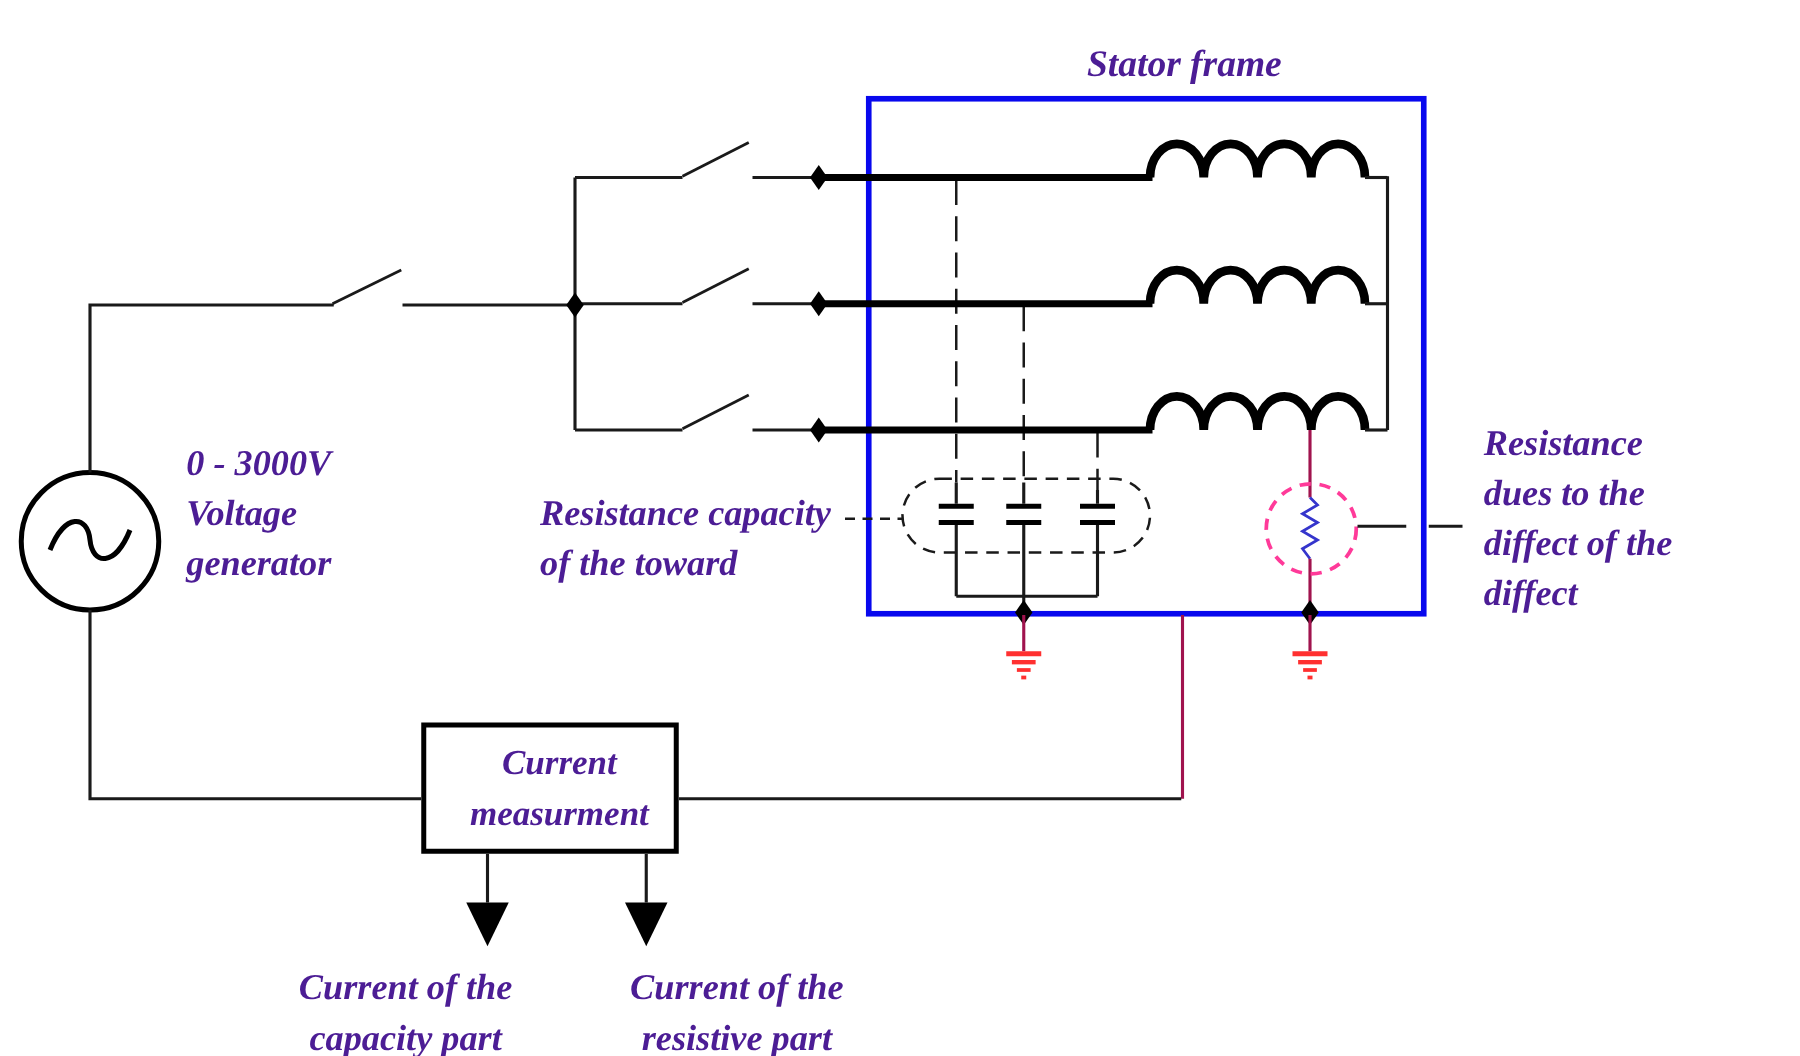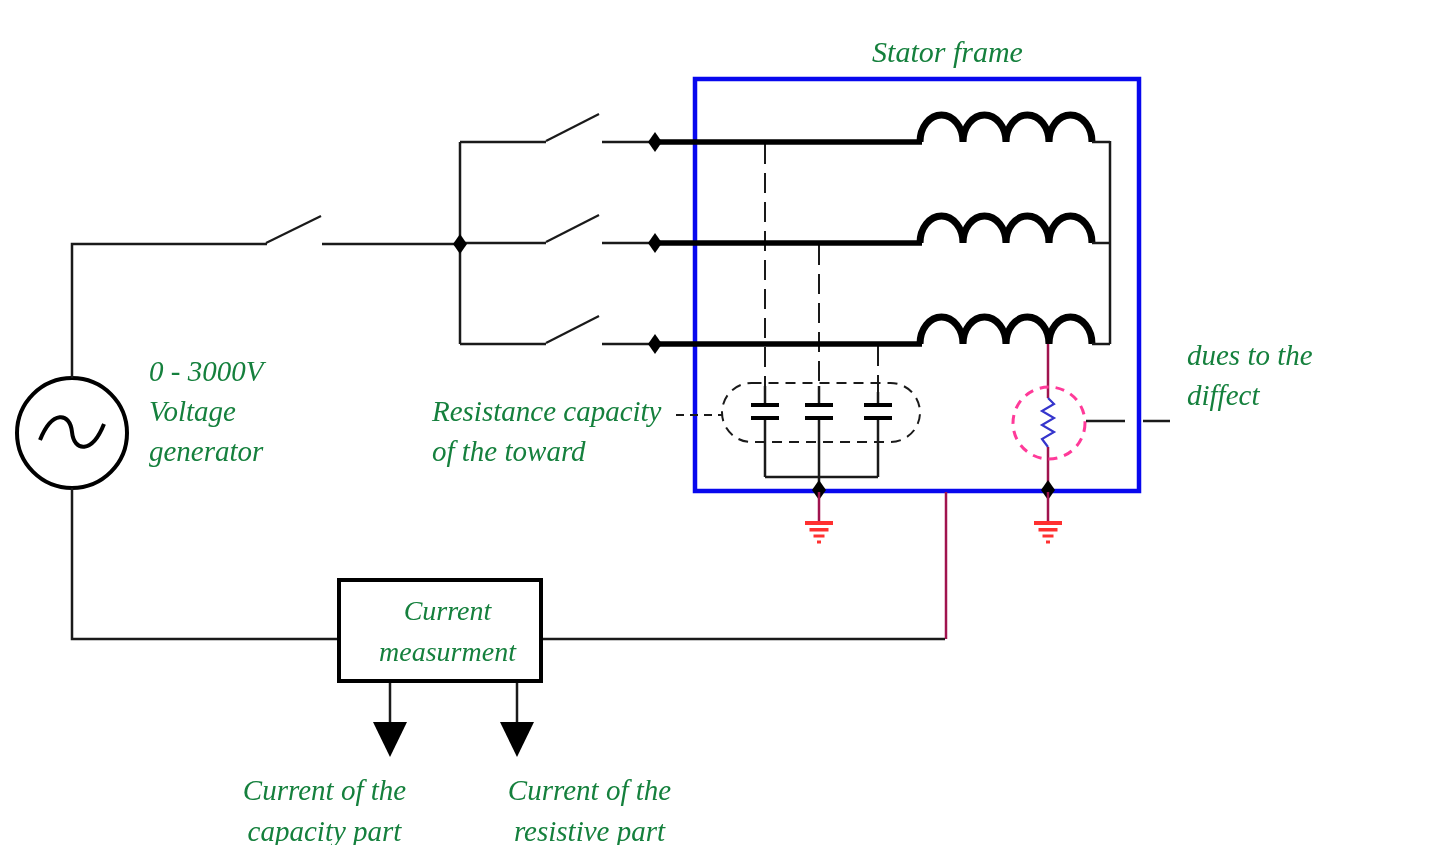--- a/index.html
+++ b/index.html
@@ -27,21 +27,21 @@
   .dashstadium{stroke:var(--wire_black);stroke-width:2;fill:none;stroke-dasharray:10 7;}
   .dashleader{stroke:var(--wire_black);stroke-width:2;fill:none;stroke-dasharray:8 6;}
   .capline{stroke:var(--wire_black);stroke-width:2.5;fill:none;}
   .capplate{stroke:#000;stroke-width:4;fill:none;}
   .crimson{stroke:var(--crimson_wire);stroke-width:2.5;fill:none;}
   .zigzag{stroke:var(--resistor_blue);stroke-width:2.2;fill:none;}
   .pinkcircle{stroke:var(--resistor_pink);stroke-width:3;fill:none;stroke-dasharray:9 7;}
   .gnd{fill:var(--ground_red);stroke:none;}
   .arrowhead{fill:#000;stroke:none;}
   .label{
-    position:absolute;color:#15803d;font-weight:normal;font-style:italic;
+    position:absolute;color:#4c1d95;font-weight:bold;font-style:italic;
     font-size:29px;line-height:40px;white-space:nowrap;
   }
   .label.centered{text-align:center;white-space:normal;}
   #current-box{
     position:absolute;left:337px;top:578px;width:206px;height:105px;
     border:4px solid #000;background:#fff;box-sizing:border-box;text-align:center;
   }
   #current-box .label{position:static;padding:8px 0 0 15px;font-size:28px;line-height:41px;}
 </style>
 </head>
@@ -197,21 +197,23 @@
     <div>Voltage</div>
     <div>generator</div>
   </div>
 
   <div class="label" style="left:432px;top:391px;">
     <div>Resistance capacity</div>
     <div>of the toward</div>
   </div>
 
   <div class="label" style="left:1187px;top:335px;">
+    <div>Resistance</div>
     <div>dues to the</div>
+    <div>diffect of the</div>
     <div>diffect</div>
   </div>
 
   <div id="current-box">
     <div class="label">
       <div>Current</div>
       <div>measurment</div>
     </div>
   </div>
 

